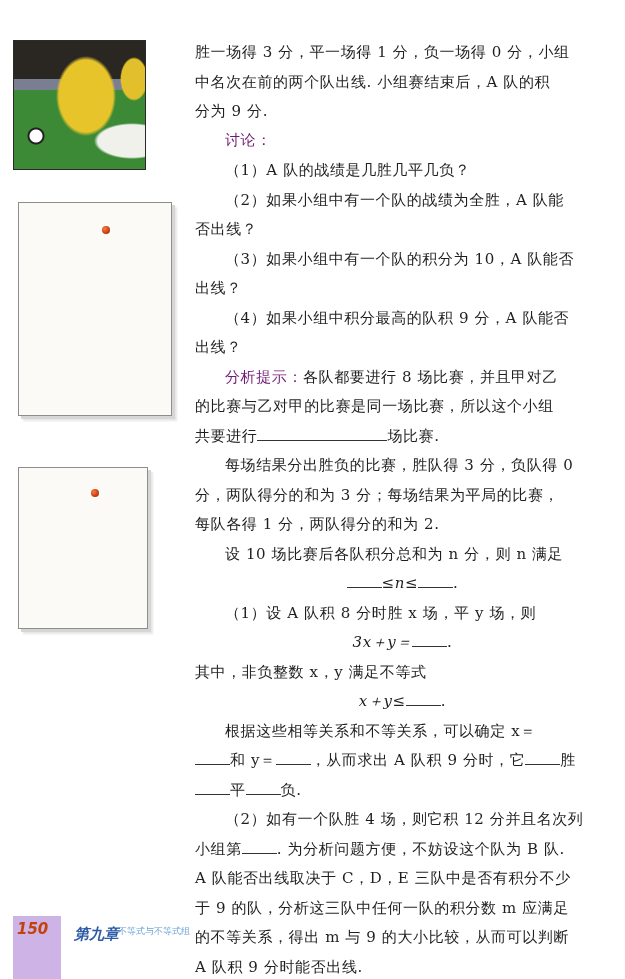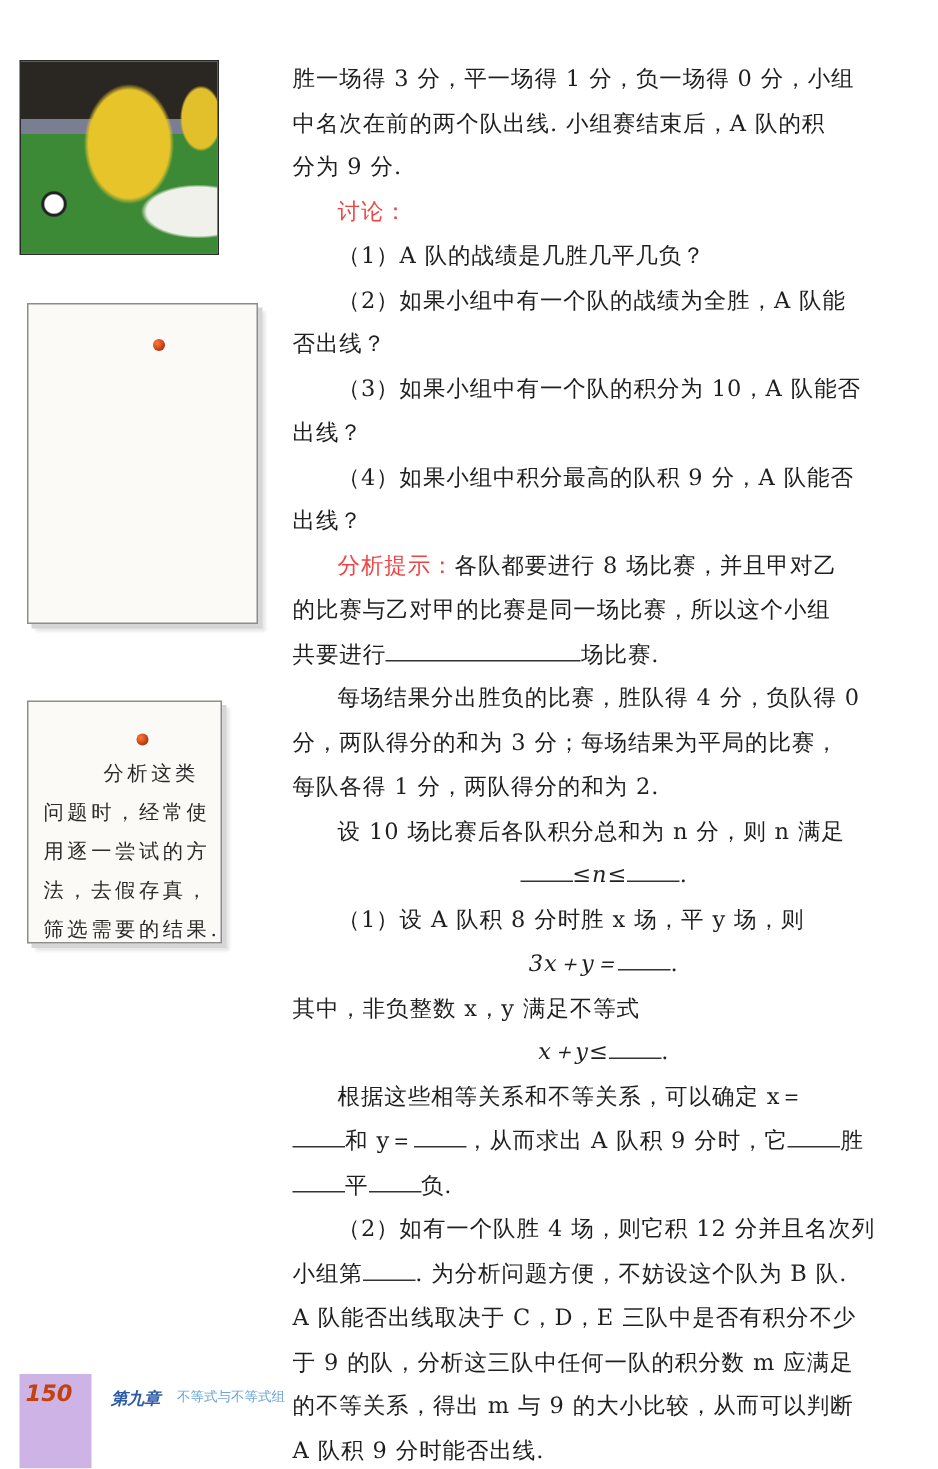--- a/index.html
+++ b/index.html
@@ -39,75 +39,74 @@
   .note2 .txt { left: 10px; top: 35px; width: 118px; }
   .indent { display: inline-block; width: 45px; }
   .indent2 { display: inline-block; width: 40px; }
 
   .main {
     position: absolute; left: 195px; top: 0; width: 415px;
     font-size: 15px; line-height: 29.5px; letter-spacing: 0.6px;
   }
   .line { position: absolute; left: 0; white-space: nowrap; }
   .ind { padding-left: 30px; }
-  .blue { color: #ef4444; }
+  .blue { color: #701a75; font-family: Liberation Mono, monospace; }
   .center { text-align: center; width: 415px; }
   .blank { display: inline-block; border-bottom: 1px solid #333; height: 16px; vertical-align: baseline; }
   .b40 { width: 35px; } .b120 { width: 130px; }
   i.v { font-style: italic; font-family: "DejaVu Serif", serif; }
 
   .footer-tab {
     position: absolute; left: 13px; top: 916px; width: 48px; height: 63px;
     background: #cdb3e6;
   }
   .pagenum {
     position: absolute; left: 17px; top: 920px; font-family: "DejaVu Sans", sans-serif;
     font-weight: bold; font-style: italic; font-size: 15px; color: #c2410c;
   }
   .chapter {
     position: absolute; left: 74px; top: 925px; font-family: "DejaVu Sans", sans-serif;
-    font-size: 11px; color: #2d5ba8; font-weight: bold; font-style: italic;
+    font-size: 15px; color: #2d5ba8; font-weight: bold; font-style: italic;
   }
   .chapter-title {
     position: absolute; left: 118px; top: 925px; font-family: "DejaVu Sans", sans-serif;
     font-size: 9px; color: #6aa4d8;
   }
 </style>
 </head>
 <body>
 
 <div class="photo"></div>
 
 <div class="note note1">
   <span class="pin"></span>
 </div>
 
 <div class="note note2">
   <span class="pin"></span>
-  <div class="txt"><span class="indent2"></span><span>分析这类问题时，经常使用逐一尝试的方法，去假存真，筛选需要的结果.</span></div>
 </div>
 
 <div class="main">
   <div class="line" style="top:38px">胜一场得 3 分，平一场得 1 分，负一场得 0 分，小组</div>
   <div class="line" style="top:68px">中名次在前的两个队出线. 小组赛结束后，A 队的积</div>
   <div class="line" style="top:97px">分为 9 分.</div>
   <div class="line ind blue" style="top:127px">讨论：</div>
   <div class="line ind" style="top:156px">（1）A 队的战绩是几胜几平几负？</div>
   <div class="line ind" style="top:186px">（2）如果小组中有一个队的战绩为全胜，A 队能</div>
   <div class="line" style="top:215px">否出线？</div>
   <div class="line ind" style="top:245px">（3）如果小组中有一个队的积分为 10，A 队能否</div>
   <div class="line" style="top:274px">出线？</div>
   <div class="line ind" style="top:304px">（4）如果小组中积分最高的队积 9 分，A 队能否</div>
   <div class="line" style="top:333px">出线？</div>
 
   <div class="line ind" style="top:363px"><span class="blue">分析提示：</span><span>各队都要进行 8 场比赛，并且甲对乙</span></div>
   <div class="line" style="top:392px">的比赛与乙对甲的比赛是同一场比赛，所以这个小组</div>
   <div class="line" style="top:422px"><span>共要进行</span><span class="blank b120"></span><span>场比赛.</span></div>
 
-  <div class="line ind" style="top:451px">每场结果分出胜负的比赛，胜队得 4 分，负队得 0</div>
+  <div class="line ind" style="top:451px">每场结果分出胜负的比赛，胜队得 3 分，负队得 0</div>
   <div class="line" style="top:481px">分，两队得分的和为 3 分；每场结果为平局的比赛，</div>
   <div class="line" style="top:510px">每队各得 1 分，两队得分的和为 2.</div>
 
   <div class="line ind" style="top:540px">设 10 场比赛后各队积分总和为 n 分，则 n 满足</div>
   <div class="line center" style="top:569px"><span class="blank b40"></span><i class="v">≤n≤</i><span class="blank b40"></span>.</div>
 
   <div class="line ind" style="top:599px">（1）设 A 队积 8 分时胜 x 场，平 y 场，则</div>
   <div class="line center" style="top:628px"><i class="v">3x＋y＝</i><span class="blank b40"></span>.</div>
   <div class="line" style="top:658px">其中，非负整数 x，y 满足不等式</div>
   <div class="line center" style="top:687px"><i class="v">x＋y≤</i><span class="blank b40"></span>.</div>

